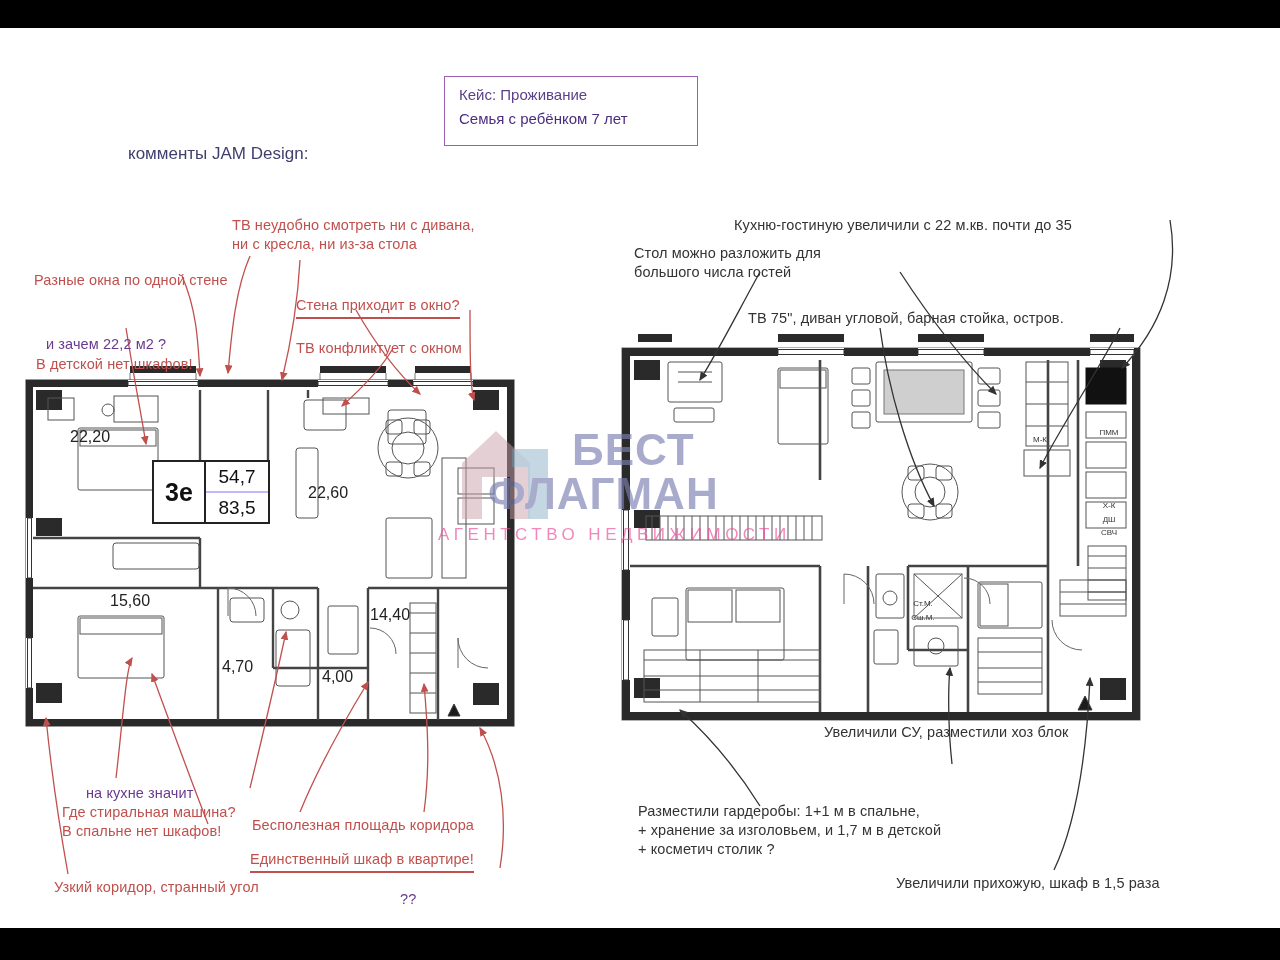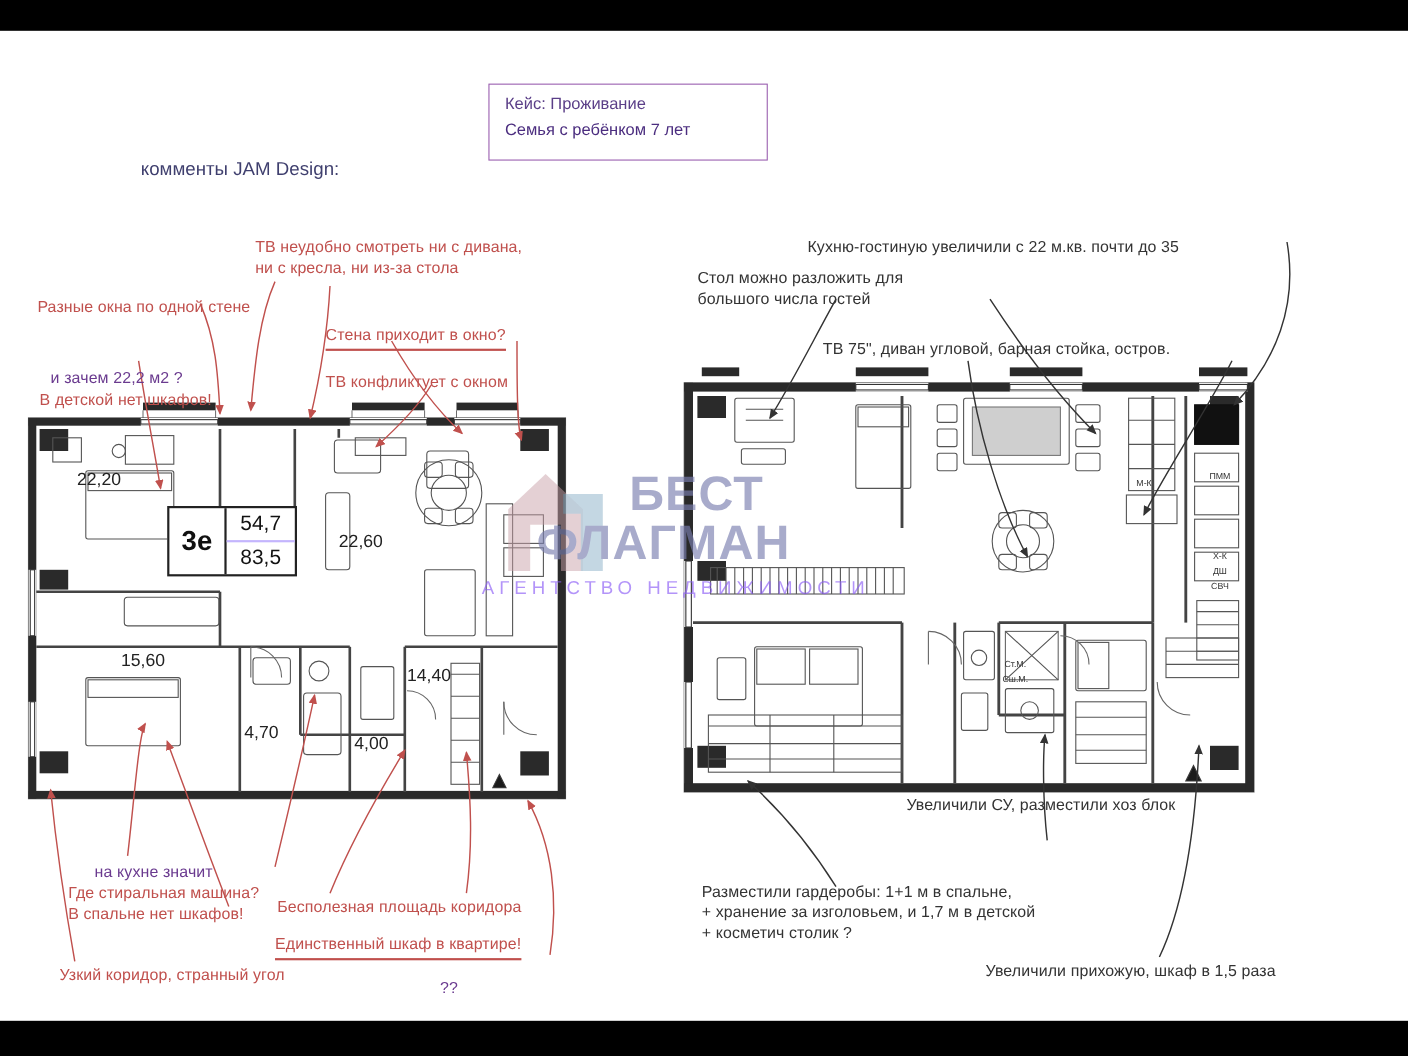--- a/index.html
+++ b/index.html
@@ -97,21 +97,21 @@
     left: 58px; top: 56px;
     font-size: 44px;
     font-weight: bold;
     color: #7b7fb0;
     letter-spacing: 1px;
   }
   #wm-text3 {
     position: absolute;
     left: 8px; top: 112px;
     font-size: 17px;
-    color: #8b5cf6;
+    color: #ec4899;
     letter-spacing: 4.5px;
   }
   #wm-logo {
     position: absolute;
     left: 22px; top: 6px;
   }
 
   
   #badge {
     left: 152px; top: 432px;

